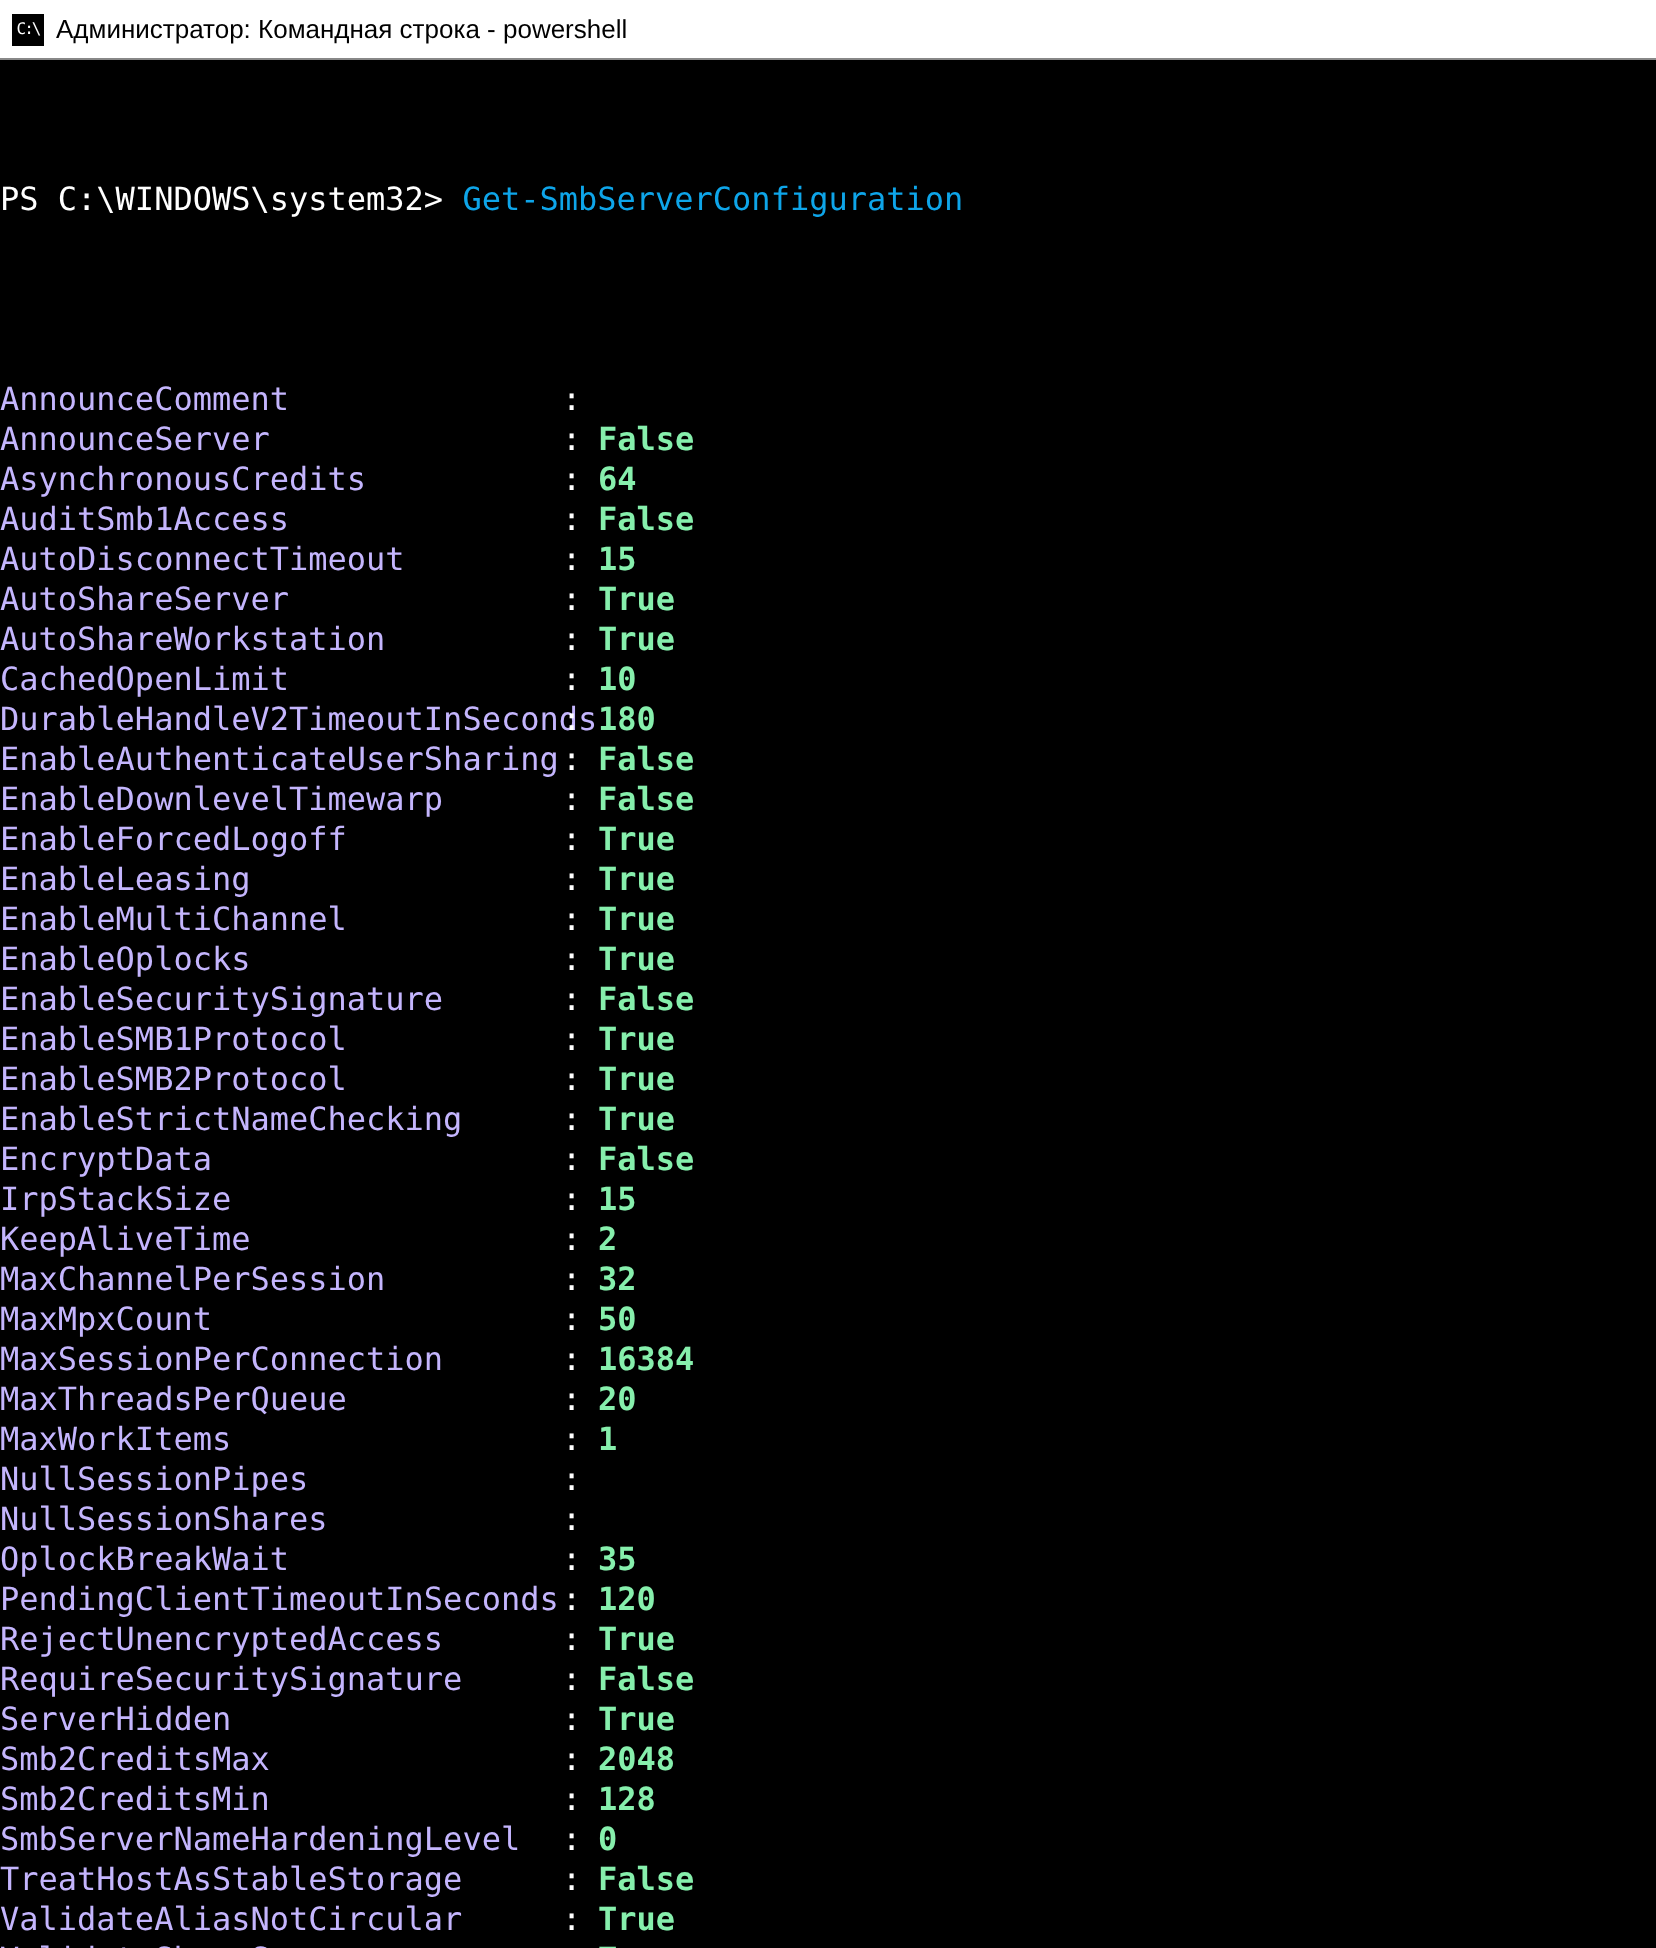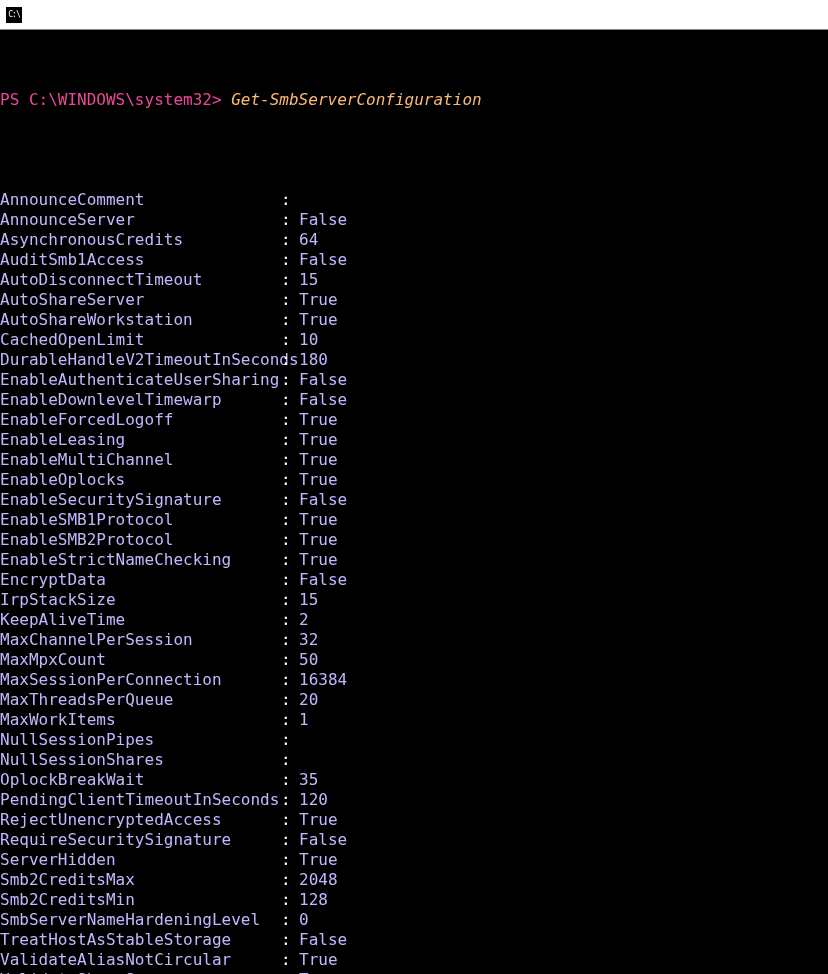--- a/index.html
+++ b/index.html
@@ -42,51 +42,52 @@
     padding: 0;
     font-size: 16px;
     line-height: 20px;
     white-space: pre;
   }
   .prompt-line {
     margin-top: 20px;
     margin-bottom: 40px;
   }
   .prompt {
-    color: #ec4899;
+    color: #ffffff;
   }
   .cmd {
-    color: #fdba74;
-    font-style: italic;
+    color: #0ea5e9;
   }
   .row {
     display: block;
     min-height: 20px;
   }
   .key {
     display: inline-block;
     width: 281px;
     vertical-align: top;
     color: #c4b5fd;
   }
   .colon {
     display: inline-block;
     width: 18px;
     vertical-align: top;
     color: #ffffff;
   }
   .val {
     display: inline-block;
     vertical-align: top;
-    color: #c4b5fd;
+    color: #86efac;
+    font-weight: bold;
   }
 </style>
 </head>
 <body>
 
 <div class="titlebar">
   <span class="icon">C:\</span>
+  <span>Администратор: Командная строка - powershell</span>
 </div>
 
 <div class="terminal">
   <div class="prompt-line"><span class="prompt">PS C:\WINDOWS\system32&gt; </span><span class="cmd">Get-SmbServerConfiguration</span></div>
   <div id="rows"><div class="row"><span class="key">AnnounceComment</span><span class="colon">: </span><span class="val"></span></div><div class="row"><span class="key">AnnounceServer</span><span class="colon">: </span><span class="val">False</span></div><div class="row"><span class="key">AsynchronousCredits</span><span class="colon">: </span><span class="val">64</span></div><div class="row"><span class="key">AuditSmb1Access</span><span class="colon">: </span><span class="val">False</span></div><div class="row"><span class="key">AutoDisconnectTimeout</span><span class="colon">: </span><span class="val">15</span></div><div class="row"><span class="key">AutoShareServer</span><span class="colon">: </span><span class="val">True</span></div><div class="row"><span class="key">AutoShareWorkstation</span><span class="colon">: </span><span class="val">True</span></div><div class="row"><span class="key">CachedOpenLimit</span><span class="colon">: </span><span class="val">10</span></div><div class="row"><span class="key">DurableHandleV2TimeoutInSeconds</span><span class="colon">: </span><span class="val">180</span></div><div class="row"><span class="key">EnableAuthenticateUserSharing</span><span class="colon">: </span><span class="val">False</span></div><div class="row"><span class="key">EnableDownlevelTimewarp</span><span class="colon">: </span><span class="val">False</span></div><div class="row"><span class="key">EnableForcedLogoff</span><span class="colon">: </span><span class="val">True</span></div><div class="row"><span class="key">EnableLeasing</span><span class="colon">: </span><span class="val">True</span></div><div class="row"><span class="key">EnableMultiChannel</span><span class="colon">: </span><span class="val">True</span></div><div class="row"><span class="key">EnableOplocks</span><span class="colon">: </span><span class="val">True</span></div><div class="row"><span class="key">EnableSecuritySignature</span><span class="colon">: </span><span class="val">False</span></div><div class="row"><span class="key">EnableSMB1Protocol</span><span class="colon">: </span><span class="val">True</span></div><div class="row"><span class="key">EnableSMB2Protocol</span><span class="colon">: </span><span class="val">True</span></div><div class="row"><span class="key">EnableStrictNameChecking</span><span class="colon">: </span><span class="val">True</span></div><div class="row"><span class="key">EncryptData</span><span class="colon">: </span><span class="val">False</span></div><div class="row"><span class="key">IrpStackSize</span><span class="colon">: </span><span class="val">15</span></div><div class="row"><span class="key">KeepAliveTime</span><span class="colon">: </span><span class="val">2</span></div><div class="row"><span class="key">MaxChannelPerSession</span><span class="colon">: </span><span class="val">32</span></div><div class="row"><span class="key">MaxMpxCount</span><span class="colon">: </span><span class="val">50</span></div><div class="row"><span class="key">MaxSessionPerConnection</span><span class="colon">: </span><span class="val">16384</span></div><div class="row"><span class="key">MaxThreadsPerQueue</span><span class="colon">: </span><span class="val">20</span></div><div class="row"><span class="key">MaxWorkItems</span><span class="colon">: </span><span class="val">1</span></div><div class="row"><span class="key">NullSessionPipes</span><span class="colon">: </span><span class="val"></span></div><div class="row"><span class="key">NullSessionShares</span><span class="colon">: </span><span class="val"></span></div><div class="row"><span class="key">OplockBreakWait</span><span class="colon">: </span><span class="val">35</span></div><div class="row"><span class="key">PendingClientTimeoutInSeconds</span><span class="colon">: </span><span class="val">120</span></div><div class="row"><span class="key">RejectUnencryptedAccess</span><span class="colon">: </span><span class="val">True</span></div><div class="row"><span class="key">RequireSecuritySignature</span><span class="colon">: </span><span class="val">False</span></div><div class="row"><span class="key">ServerHidden</span><span class="colon">: </span><span class="val">True</span></div><div class="row"><span class="key">Smb2CreditsMax</span><span class="colon">: </span><span class="val">2048</span></div><div class="row"><span class="key">Smb2CreditsMin</span><span class="colon">: </span><span class="val">128</span></div><div class="row"><span class="key">SmbServerNameHardeningLevel</span><span class="colon">: </span><span class="val">0</span></div><div class="row"><span class="key">TreatHostAsStableStorage</span><span class="colon">: </span><span class="val">False</span></div><div class="row"><span class="key">ValidateAliasNotCircular</span><span class="colon">: </span><span class="val">True</span></div><div class="row"><span class="key">ValidateShareScope</span><span class="colon">: </span><span class="val">True</span></div></div>
 </div>
 
 </body></html>

